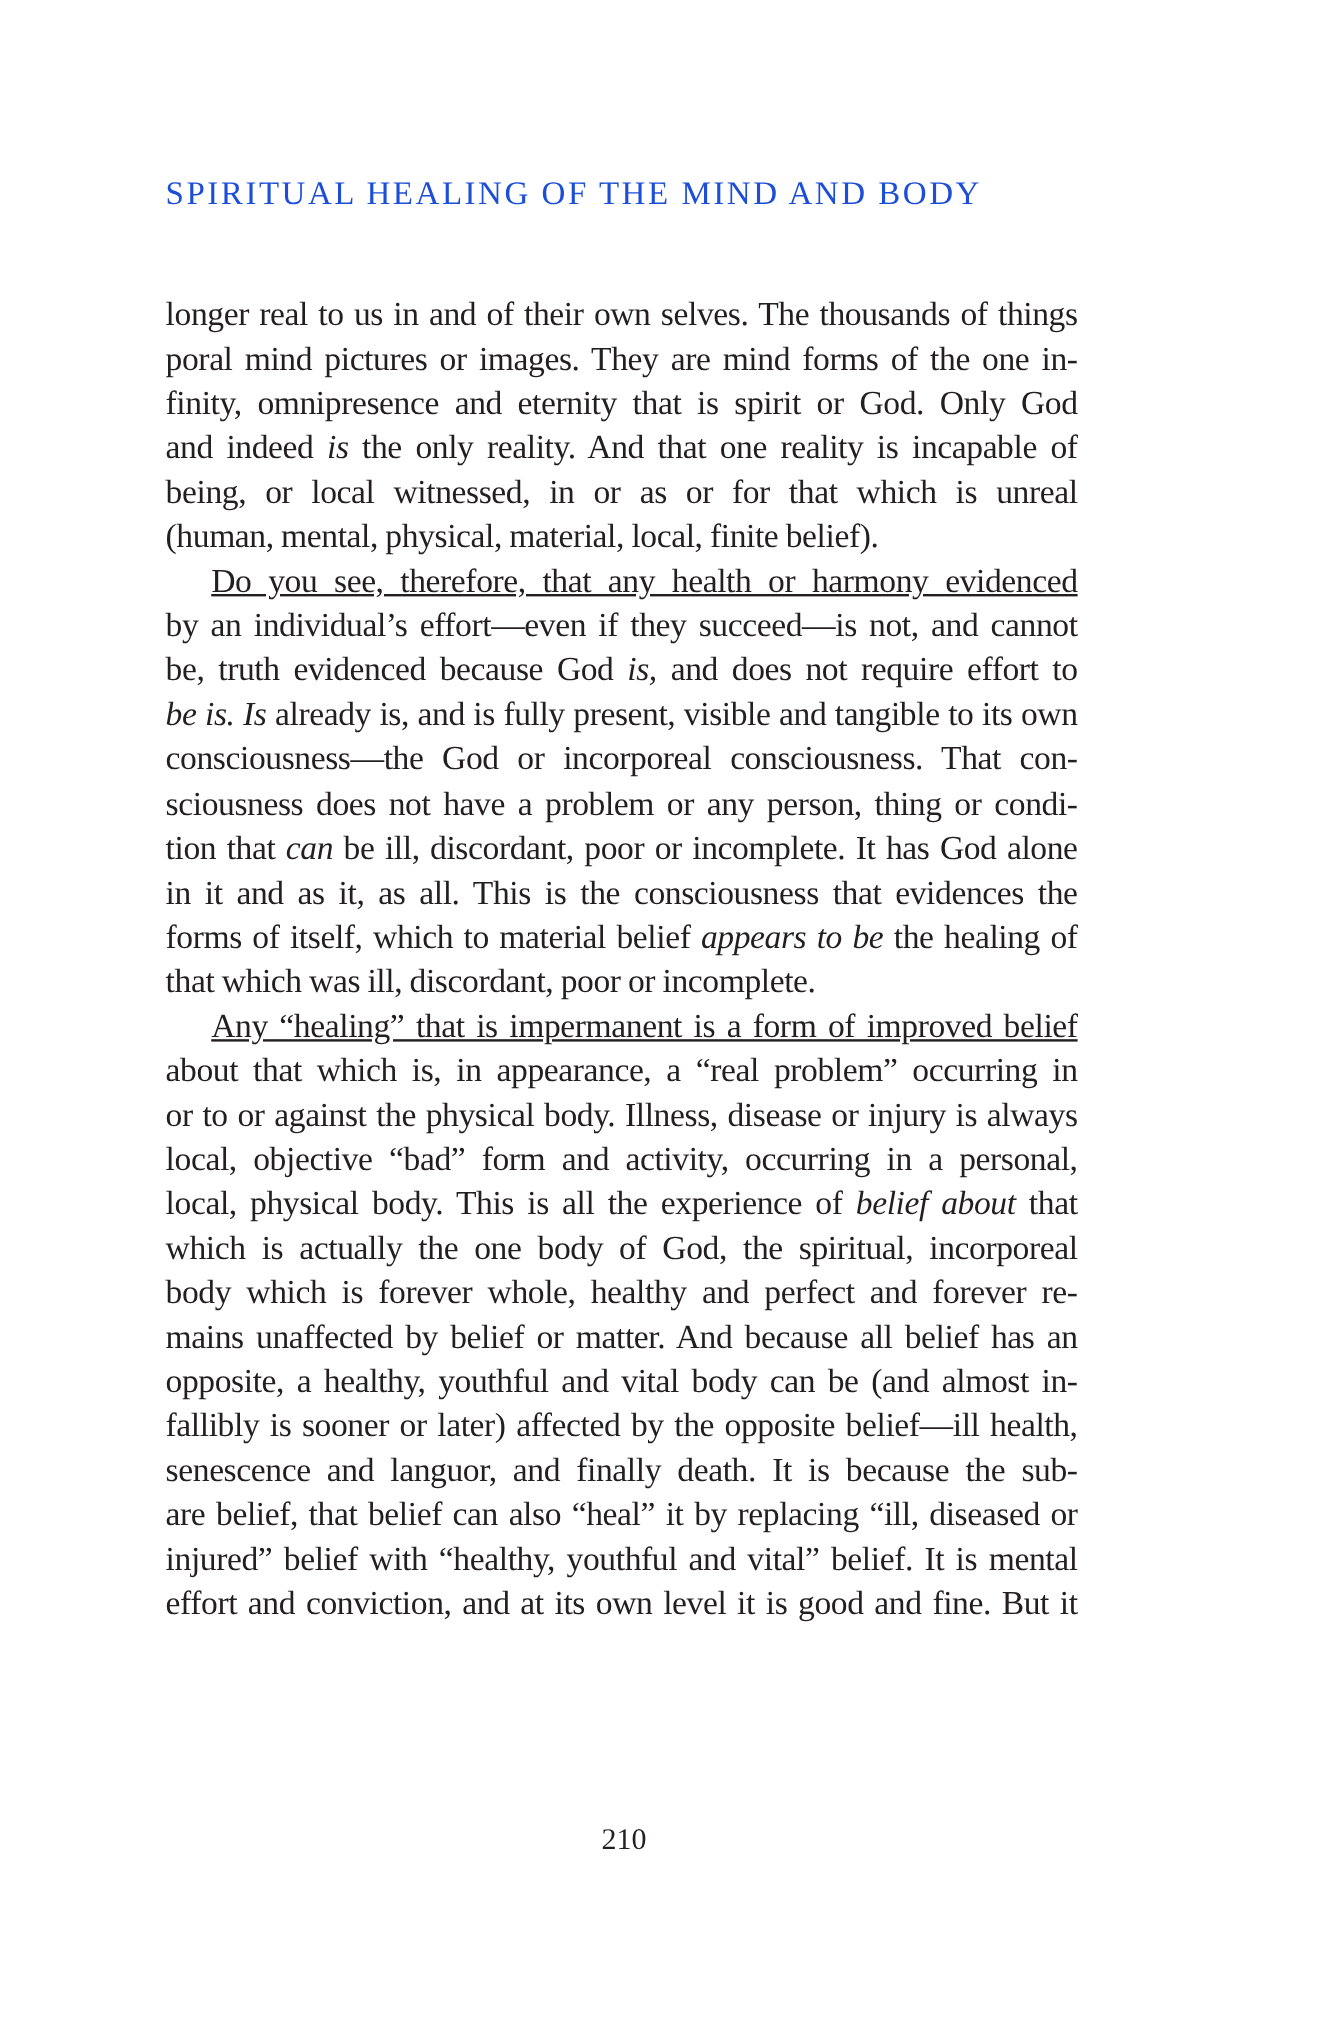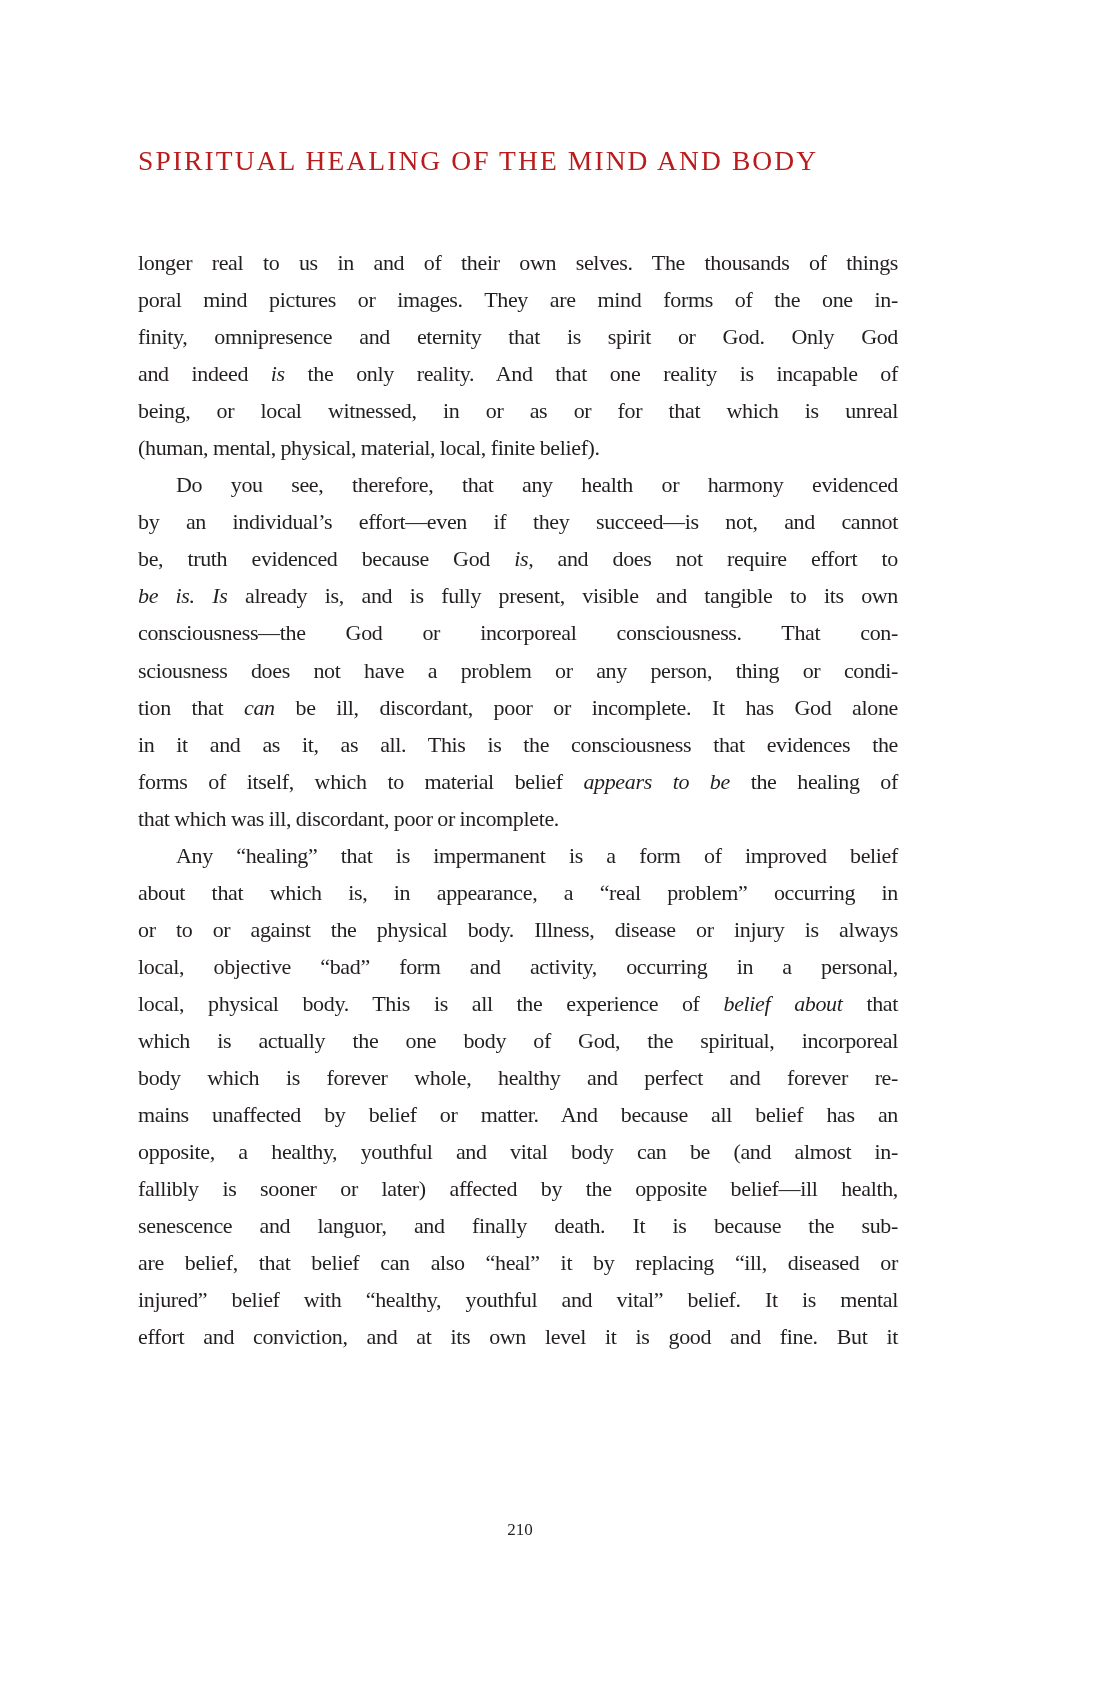--- a/index.html
+++ b/index.html
@@ -22,56 +22,57 @@
     height: 1700px;
     background: #ffffff;
   }
   .running-head {
     position: absolute;
     left: 138px;
     width: 760px;
     top: 145px;
     font-size: 27.5px;
     letter-spacing: 2.1px;
-    color: #b91c1c;
+    color: #1d4ed8;
     white-space: nowrap;
     text-align: left;
   }
   .body-text {
     position: absolute;
     left: 138px;
     top: 244px;
     width: 760px;
   }
   .line {
     display: block;
     height: 37.06px;
     line-height: 37.06px;
-    font-size: 22px;
+    font-size: 28px;
     white-space: nowrap;
     text-align: justify;
     text-align-last: justify;
     letter-spacing: -0.35px;
     word-spacing: -0.5px;
   }
   .line.last {
     text-align-last: left;
   }
   .line.indent {
     padding-left: 38px;
     box-sizing: border-box;
+    text-decoration: underline;
   }
   .line .it { font-style: italic; }
   .folio {
     position: absolute;
     top: 1520px;
     left: 0;
     width: 1100px;
     text-align: center;
-    font-size: 17px;
+    font-size: 25px;
     color: #231f20;
     padding-right: 60px;
     box-sizing: border-box;
   }
 </style>
 </head>
 <body>
 
 <div class="page">
   <div class="running-head">SPIRITUAL HEALING OF THE MIND AND BODY</div>

